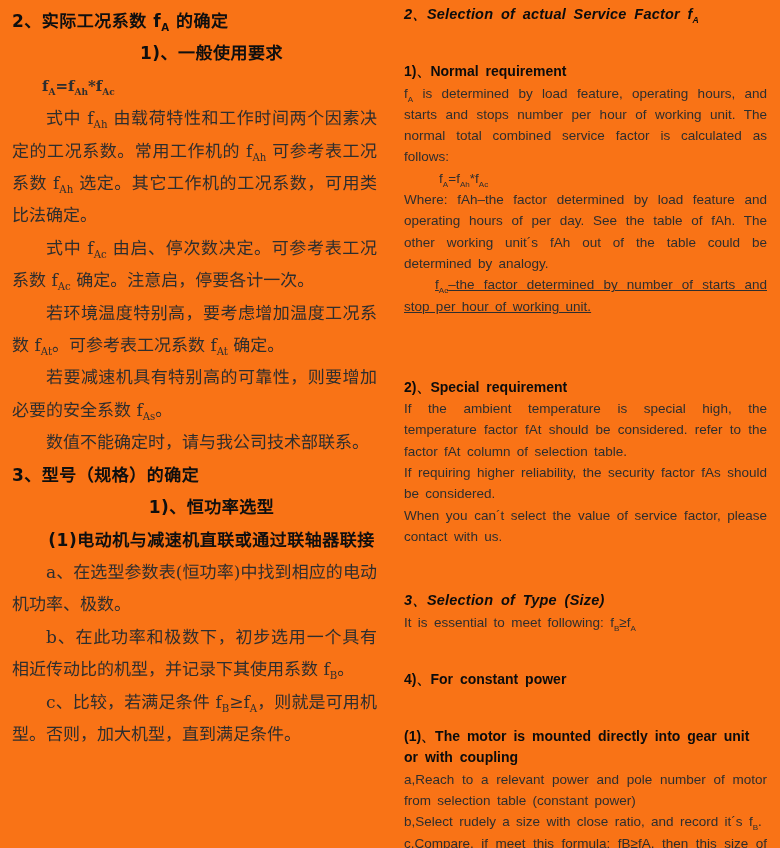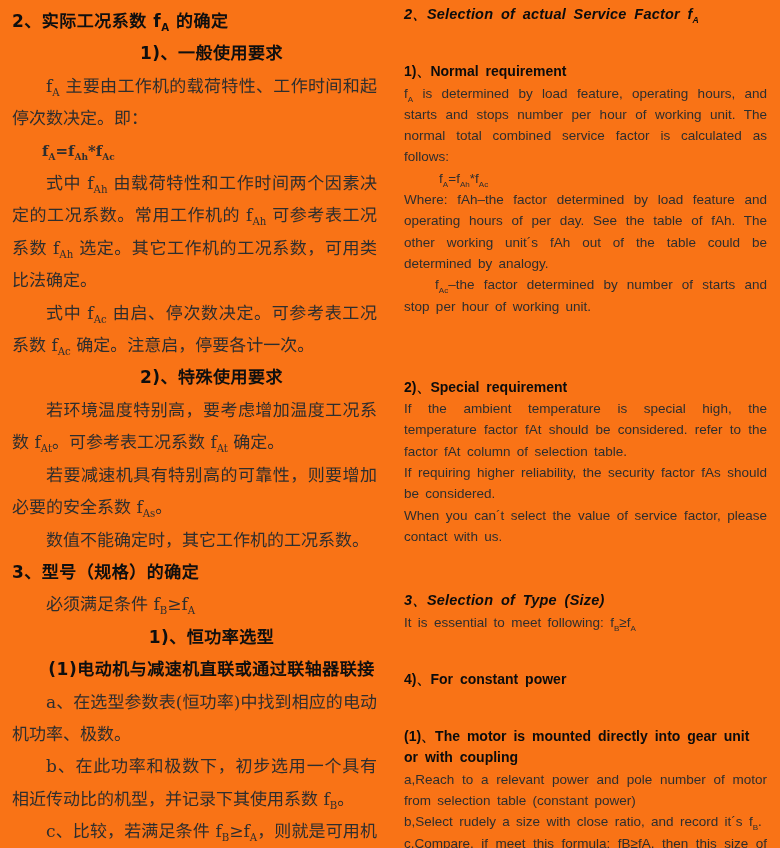--- a/index.html
+++ b/index.html
@@ -63,44 +63,41 @@
     font-style: italic;
   }
   .en-h2 {
     font-weight: bold;
     font-size: 14px;
     color: #0c0c0c;
     text-align: left;
     word-spacing: 3px;
     margin-top: 36px;
   }
-  .en-p-indent { text-indent: 2.3em; }
+  .en-p-indent { text-indent: 2.3em; text-decoration: underline; }
   .en-formula { padding-left: 2.6em; text-align: left; }
   .gap-sm { height: 24px; }
   .gap-lg { height: 43px; }
   sub { font-size: 0.6em; line-height: 0; }
 </style>
 </head>
 <body>
 
 <div class="page">
 
   <div class="col-left" lang="zh-CN">
     <div class="zh-h1">2、实际工况系数 f<sub>A</sub> 的确定</div>
     <div class="zh-h2">1)、一般使用要求</div>
-    <div class="zh-p">f<sub>A</sub> 主要由工作机的载荷特性、工作时间和起停次数决定。即：</div>
     <div class="zh-formula">f<sub>A</sub>=f<sub>Ah</sub>*f<sub>Ac</sub></div>
     <div class="zh-p">式中 f<sub>Ah</sub> 由载荷特性和工作时间两个因素决定的工况系数。常用工作机的 f<sub>Ah</sub> 可参考表工况系数 f<sub>Ah</sub> 选定。其它工作机的工况系数，可用类比法确定。</div>
     <div class="zh-p">式中 f<sub>Ac</sub> 由启、停次数决定。可参考表工况系数 f<sub>Ac</sub> 确定。注意启，停要各计一次。</div>
-    <div class="zh-h2">2)、特殊使用要求</div>
     <div class="zh-p">若环境温度特别高，要考虑增加温度工况系数 f<sub>At</sub>。可参考表工况系数 f<sub>At</sub> 确定。</div>
     <div class="zh-p">若要减速机具有特别高的可靠性，则要增加必要的安全系数 f<sub>As</sub>。</div>
-    <div class="zh-p">数值不能确定时，其它工作机的工况系数。</div>
+    <div class="zh-p">数值不能确定时，请与我公司技术部联系。</div>
     <div class="zh-h1">3、型号（规格）的确定</div>
-    <div class="zh-p">必须满足条件 f<sub>B</sub>≥f<sub>A</sub></div>
     <div class="zh-h2">1)、恒功率选型</div>
     <div class="zh-h2">(1)电动机与减速机直联或通过联轴器联接</div>
     <div class="zh-p">a、在选型参数表(恒功率)中找到相应的电动机功率、极数。</div>
     <div class="zh-p">b、在此功率和极数下，初步选用一个具有相近传动比的机型，并记录下其使用系数 f<sub>B</sub>。</div>
     <div class="zh-p">c、比较，若满足条件 f<sub>B</sub>≥f<sub>A</sub>，则就是可用机型。否则，加大机型，直到满足条件。</div>
   </div>
 
   <div class="col-right" lang="en">
     <div class="en-h1">2、Selection of actual Service Factor f<sub>A</sub></div>
     <div class="en-h2">1)、Normal requirement</div>

